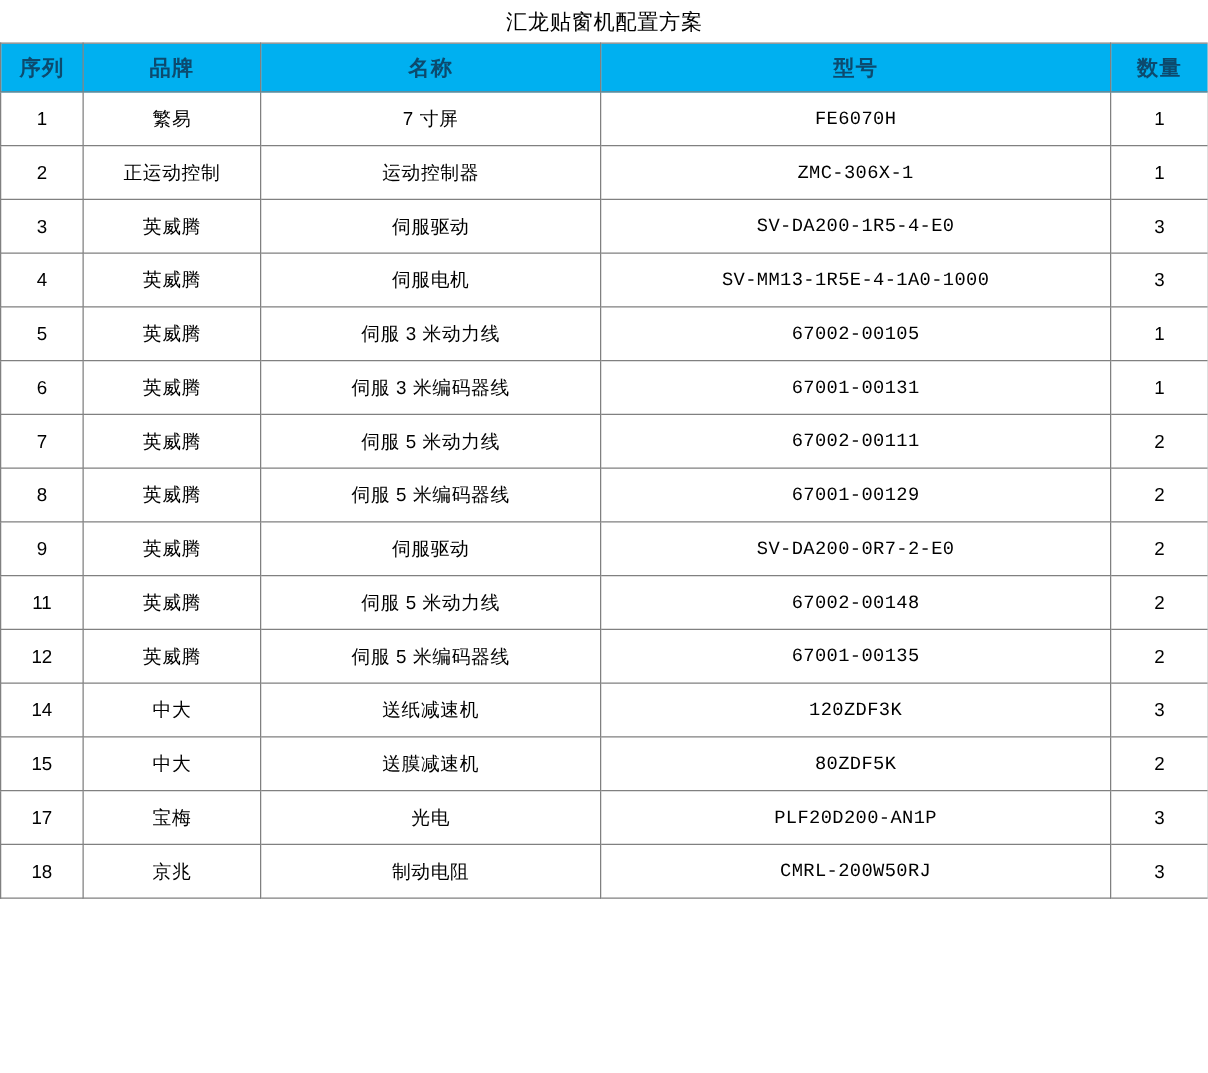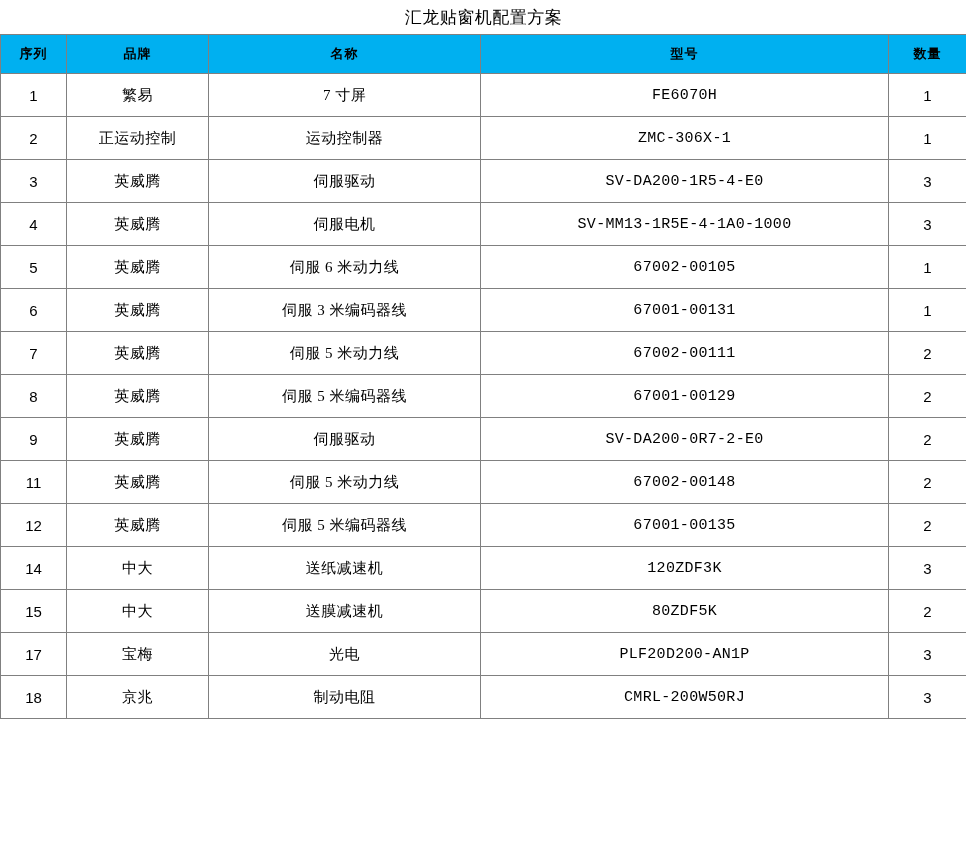--- a/index.html
+++ b/index.html
@@ -34,36 +34,36 @@
     border: none;
     height: 34px;
     font-size: 17px;
     font-family: "Liberation Sans", "DejaVu Sans", sans-serif;
     font-weight: normal;
     letter-spacing: 0.5px;
   }
   tr.header-row th {
     background: #00b0f0;
     height: 38px;
-    font-size: 13px;
+    font-size: 17px;
     font-weight: bold;
     font-family: "Liberation Sans", "DejaVu Sans", sans-serif;
-    color: #000000;
+    color: #0c4a6e;
     letter-spacing: 1px;
   }
   tr.data-row td {
     height: 42px;
     font-size: 15px;
   }
   td.col-seq {
     font-family: "Liberation Sans", "DejaVu Sans", sans-serif;
     font-size: 14px;
   }
   td.col-brand, td.col-name {
-    font-family: Liberation Serif, serif;
+    font-family: Liberation Sans, sans-serif;
     font-size: 15px;
     letter-spacing: 0.5px;
     margin-top: 16px;
   }
   td.col-model {
     font-family: "Liberation Mono", "DejaVu Sans Mono", monospace;
     font-size: 14.5px;
     letter-spacing: 0.3px;
   }
   td.col-qty {
@@ -124,21 +124,21 @@
       <tr class="data-row">
         <td class="col-seq">4</td>
         <td class="col-brand">英威腾</td>
         <td class="col-name">伺服电机</td>
         <td class="col-model">SV-MM13-1R5E-4-1A0-1000</td>
         <td class="col-qty">3</td>
       </tr>
       <tr class="data-row">
         <td class="col-seq">5</td>
         <td class="col-brand">英威腾</td>
-        <td class="col-name">伺服 6 米动力线</td>
+        <td class="col-name">伺服 3 米动力线</td>
         <td class="col-model">67002-00105</td>
         <td class="col-qty">1</td>
       </tr>
       <tr class="data-row">
         <td class="col-seq">6</td>
         <td class="col-brand">英威腾</td>
         <td class="col-name">伺服 3 米编码器线</td>
         <td class="col-model">67001-00131</td>
         <td class="col-qty">1</td>
       </tr>

